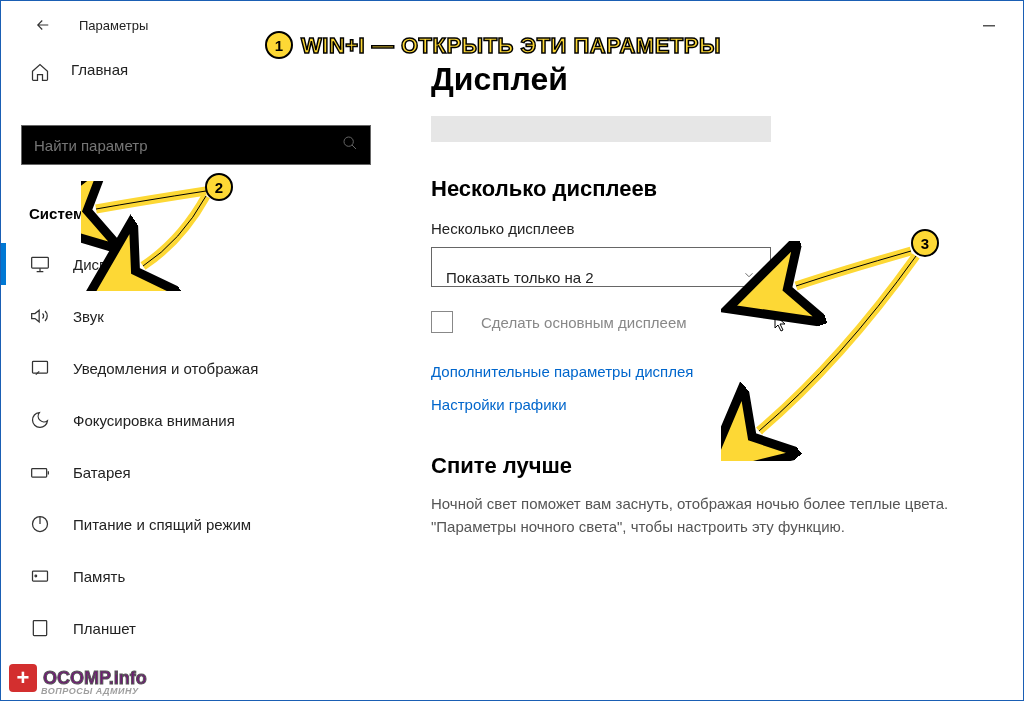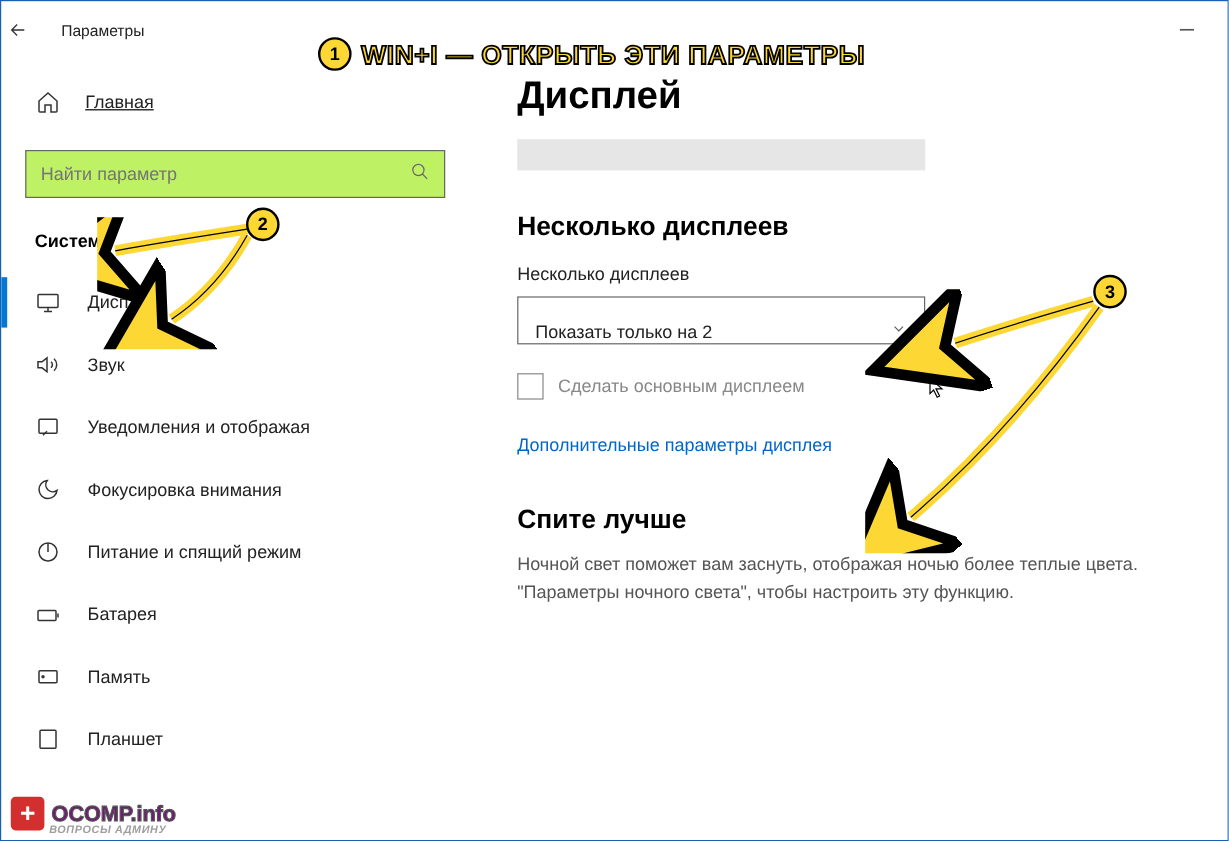--- a/index.html
+++ b/index.html
@@ -1,45 +1,45 @@
 <!DOCTYPE html>
 <html><head>
 <meta charset="utf-8">
 <style>
 * { margin: 0; padding: 0; box-sizing: border-box; font-family: "Segoe UI", Tahoma, sans-serif; }
 body { background: #fff; width: 1024px; height: 701px; overflow: hidden; position: relative; }
 .frame { border: 1px solid #1a5fb4; width: 1024px; height: 701px; position: relative; overflow: hidden; }
 
 
-.header { height: 48px; display: flex; align-items: center; padding: 0 4px; gap: 26px; }
+.header { height: 48px; display: flex; align-items: center; padding: 0 32px; gap: 26px; }
 .back-arrow { width: 20px; height: 20px; display: flex; align-items: center; justify-content: center; color: #333; cursor: pointer; }
 .header-title { font-size: 13px; color: #222; }
 
 
 .sidebar { position: absolute; left: 0; top: 60px; width: 390px; padding: 0 0 0 20px; }
-.home-row { display: flex; align-items: center; gap: 20px; height: 48px; margin-bottom: 16px; padding-left: 8px; cursor: pointer; text-decoration: underline; }
+.home-row { display: flex; gap: 20px; height: 48px; margin-bottom: 16px; padding-left: 8px; cursor: pointer; }
 .home-row .lbl { font-size: 15px; color: #222; }
-.searchbox { width: 350px; height: 40px; border: 1px solid #666; background: #bef264; display: flex; align-items: center; padding: 0 12px; margin-bottom: 28px; }
+.searchbox { width: 350px; height: 40px; border: 1px solid #666; background: #000000; display: flex; align-items: center; padding: 0 12px; margin-bottom: 40px; }
 .searchbox input { flex: 1; border: none; outline: none; font-size: 15px; color: #666; background: transparent; }
 .searchbox .sicon { color: #666; }
 .section-label { font-size: 15px; font-weight: 600; color: #000; margin: 0 0 16px 8px; }
 .nav-item { display: flex; align-items: center; gap: 22px; height: 52px; padding-left: 8px; cursor: pointer; position: relative; }
 .nav-item.active::before { content: ""; position: absolute; left: -20px; top: 5px; bottom: 5px; width: 5px; background: #0078d4; }
 .nav-item .lbl { font-size: 15px; color: #222; }
 .nav-icon { width: 22px; height: 22px; display: flex; align-items: center; justify-content: center; color: #333; }
 
 
 .main { position: absolute; left: 430px; top: 60px; right: 20px; }
 .page-title { font-size: 32px; font-weight: 600; margin-bottom: 18px; color: #000; }
 .greybar { width: 340px; height: 26px; background: #e6e6e6; margin-bottom: 34px; }
 .sub-title { font-size: 22px; font-weight: 600; margin-bottom: 18px; color: #000; }
 .field-label { font-size: 15px; color: #222; margin-bottom: 10px; }
 .selectbox { width: 340px; height: 40px; border: 1px solid #666; display: flex; align-items: flex-end; justify-content: space-between; padding: 0 14px; cursor: pointer; margin-bottom: 24px; }
 .selectbox .val { font-size: 15px; color: #222; }
-.checkbox-row { display: flex; align-items: center; gap: 12px; margin-bottom: 30px; }
+.checkbox-row { display: flex; align-items: center; gap: 28px; margin-bottom: 30px; }
 .checkbox { width: 22px; height: 22px; border: 1px solid #888; }
 .checkbox-label { font-size: 15px; color: #888; }
 .link { color: #0066cc; font-size: 15px; margin-bottom: 16px; display: block; cursor: pointer; }
 .sleep-title { font-size: 22px; font-weight: 600; margin-top: 40px; margin-bottom: 14px; color: #000; }
 .sleep-text { font-size: 15px; color: #555; line-height: 1.5; }
 .minimize { position: absolute; top: 12px; right: 28px; width: 12px; height: 2px; }
 
 
 .annot-text { position: absolute; top: 32px; left: 300px; font-family: Arial, sans-serif; font-size: 22px; font-weight: 900; color: #fdd835; -webkit-text-stroke: 1.5px #000; letter-spacing: 0.5px; text-transform: uppercase; }
 .badge { position: absolute; width: 28px; height: 28px; border-radius: 50%; background: #fdd835; border: 2px solid #000; display: flex; align-items: center; justify-content: center; font-weight: 700; font-size: 15px; color: #000; z-index: 10; }
@@ -133,35 +133,35 @@
         <svg width="20" height="20" viewBox="0 0 24 24" fill="none" stroke="currentColor" stroke-width="1.5">
             <path d="M21 12.8A9 9 0 1111.2 3a7 7 0 009.8 9.8z"></path>
           </svg>
       </span>
       <span class="lbl">Фокусировка внимания</span>
     </div>
 
     <div class="nav-item">
       <span class="nav-icon">
         <svg width="20" height="20" viewBox="0 0 24 24" fill="none" stroke="currentColor" stroke-width="1.5">
+            <rect x="2" y="8" width="18" height="10" rx="1"></rect>
+            <path d="M22 11v4"></path>
+          </svg>
+      </span>
+      <span class="lbl">Батарея</span>
+    </div>
+
+    <div class="nav-item">
+      <span class="nav-icon">
+        <svg width="20" height="20" viewBox="0 0 24 24" fill="none" stroke="currentColor" stroke-width="1.5">
             <circle cx="12" cy="12" r="9"></circle>
             <path d="M12 3v9"></path>
           </svg>
       </span>
       <span class="lbl">Питание и спящий режим</span>
-    </div>
-
-    <div class="nav-item">
-      <span class="nav-icon">
-        <svg width="20" height="20" viewBox="0 0 24 24" fill="none" stroke="currentColor" stroke-width="1.5">
-            <rect x="2" y="8" width="18" height="10" rx="1"></rect>
-            <path d="M22 11v4"></path>
-          </svg>
-      </span>
-      <span class="lbl">Батарея</span>
     </div>
 
     <div class="nav-item">
       <span class="nav-icon">
         <svg width="20" height="20" viewBox="0 0 24 24" fill="none" stroke="currentColor" stroke-width="1.5">
             <rect x="3" y="6" width="18" height="12" rx="1"></rect>
             <circle cx="7" cy="12" r="1"></circle>
           </svg>
       </span>
       <span class="lbl">Память</span>
@@ -191,20 +191,21 @@
           </svg>
       </span>
     </div>
 
     <div class="checkbox-row">
       <div class="checkbox"></div>
       <div class="checkbox-label">Сделать основным дисплеем</div>
     </div>
 
     <a class="link">Дополнительные параметры дисплея</a>
+    <a class="link">Настройки графики</a>
 
     <div class="sleep-title">Спите лучше</div>
     <div class="sleep-text">Ночной свет поможет вам заснуть, отображая ночью более теплые цвета. "Параметры ночного света", чтобы настроить эту функцию.</div>
   </div>
 
   <div class="annot-text">WIN+I  —  ОТКРЫТЬ ЭТИ ПАРАМЕТРЫ</div>
   <div class="badge b1">1</div>
   <div class="badge b2">2</div>
   <div class="badge b3">3</div>
 

